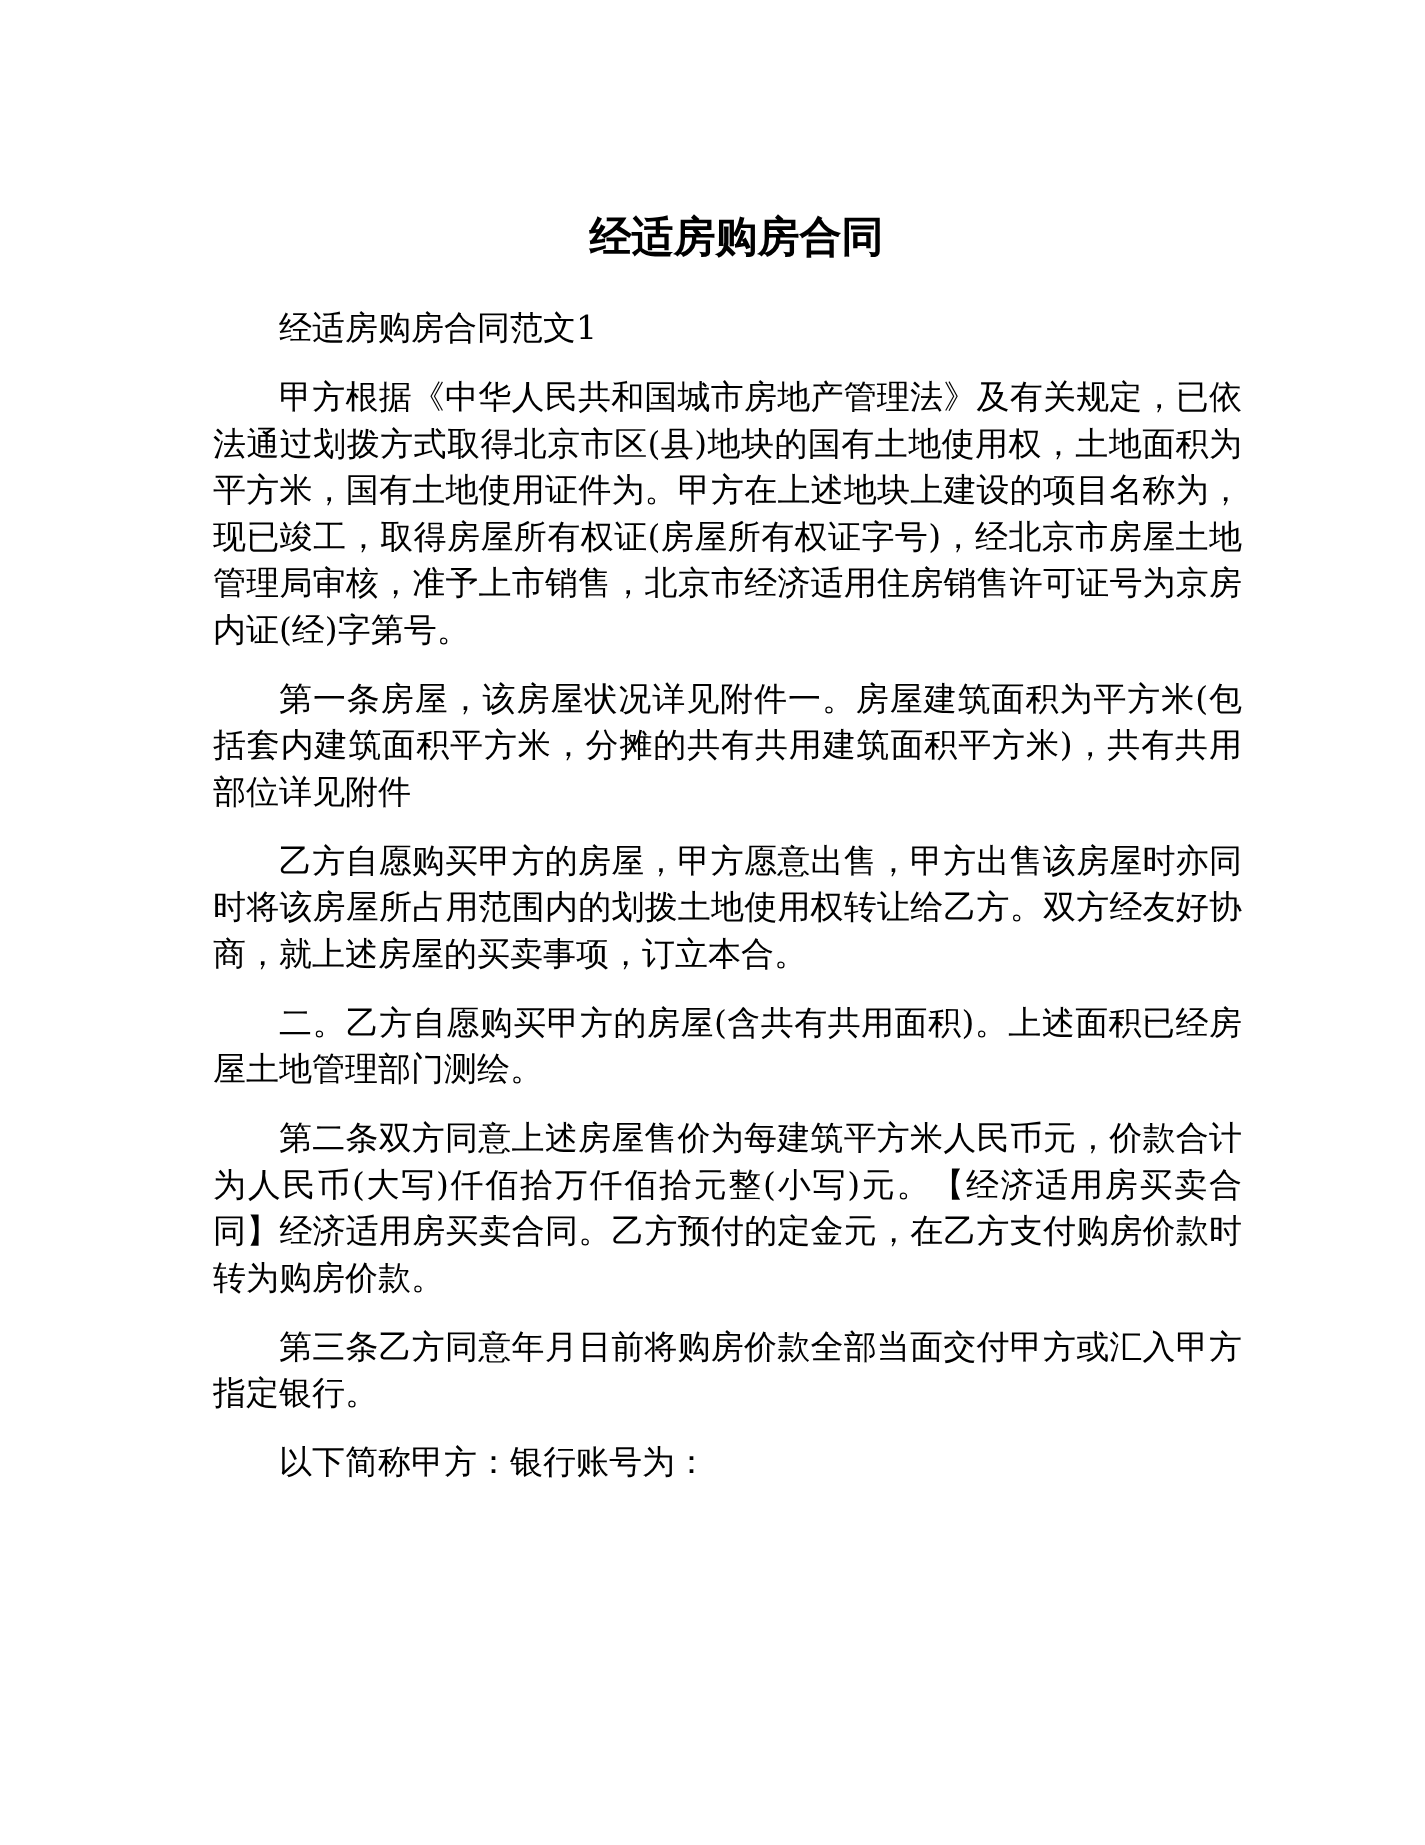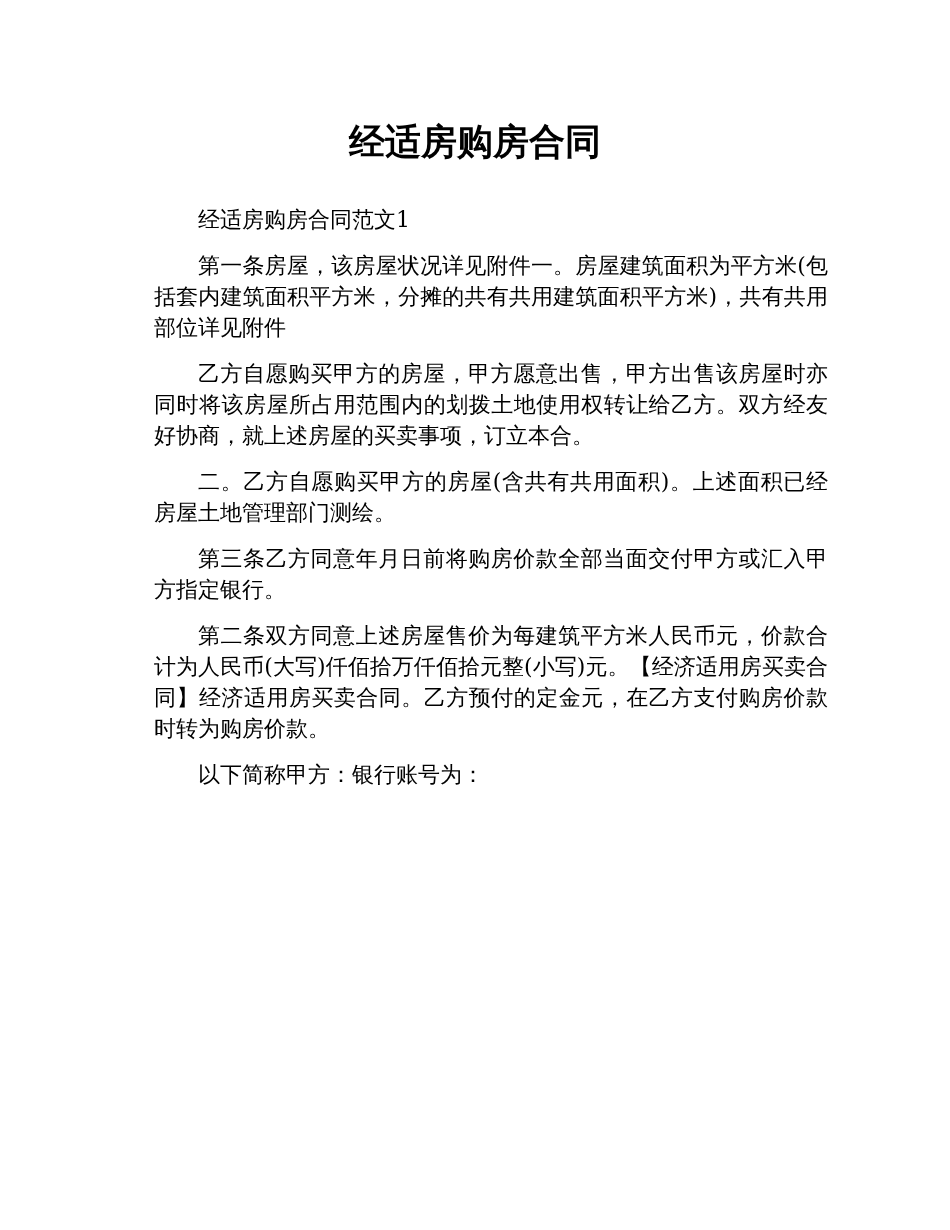--- a/index.html
+++ b/index.html
@@ -21,48 +21,49 @@
     width: 686px;
   }
   .title {
     position: absolute;
     left: 0;
     top: 118px;
     width: 666px;
     text-align: center;
     font-family: "DejaVu Sans", "Liberation Sans", sans-serif;
     font-weight: bold;
-    font-size: 36px;
+    font-size: 28px;
     line-height: 48px;
     letter-spacing: 0px;
-    margin: 0;
+    margin: 16px;
   }
   .body {
     position: absolute;
     left: 0;
     top: 204px;
     width: 686px;
   }
   .para {
     font-family: "DejaVu Serif", "Liberation Serif", serif;
     font-size: 22px;
     line-height: 31px;
     text-indent: 44px;
-    margin: 0 0 15px 12px;
+    margin: 0 0 15px 0;
     text-align: justify;
     word-break: break-all;
   }
 </style>
 </head>
 <body>
 
 <div class="page">
   <h1 class="title">经适房购房合同</h1>
   <div class="body">
     <p class="para">经适房购房合同范文1</p>
+    <p class="para">甲方根据《中华人民共和国城市房地产管理法》及有关规定，已依法通过划拨方式取得北京市区(县)地块的国有土地使用权，土地面积为平方米，国有土地使用证件为。甲方在上述地块上建设的项目名称为，现已竣工，取得房屋所有权证(房屋所有权证字号)，经北京市房屋土地管理局审核，准予上市销售，北京市经济适用住房销售许可证号为京房内证(经)字第号。</p>
     <p class="para">第一条房屋，该房屋状况详见附件一。房屋建筑面积为平方米(包括套内建筑面积平方米，分摊的共有共用建筑面积平方米)，共有共用部位详见附件</p>
     <p class="para">乙方自愿购买甲方的房屋，甲方愿意出售，甲方出售该房屋时亦同时将该房屋所占用范围内的划拨土地使用权转让给乙方。双方经友好协商，就上述房屋的买卖事项，订立本合。</p>
     <p class="para">二。乙方自愿购买甲方的房屋(含共有共用面积)。上述面积已经房屋土地管理部门测绘。</p>
+    <p class="para">第二条双方同意上述房屋售价为每建筑平方米人民币元，价款合计为人民币(大写)仟佰拾万仟佰拾元整(小写)元。【经济适用房买卖合同】经济适用房买卖合同。乙方预付的定金元，在乙方支付购房价款时转为购房价款。</p>
     <p class="para">第三条乙方同意年月日前将购房价款全部当面交付甲方或汇入甲方指定银行。</p>
-    <p class="para">第二条双方同意上述房屋售价为每建筑平方米人民币元，价款合计为人民币(大写)仟佰拾万仟佰拾元整(小写)元。【经济适用房买卖合同】经济适用房买卖合同。乙方预付的定金元，在乙方支付购房价款时转为购房价款。</p>
     <p class="para">以下简称甲方：银行账号为：</p>
   </div>
 </div>
 
 </body></html>

